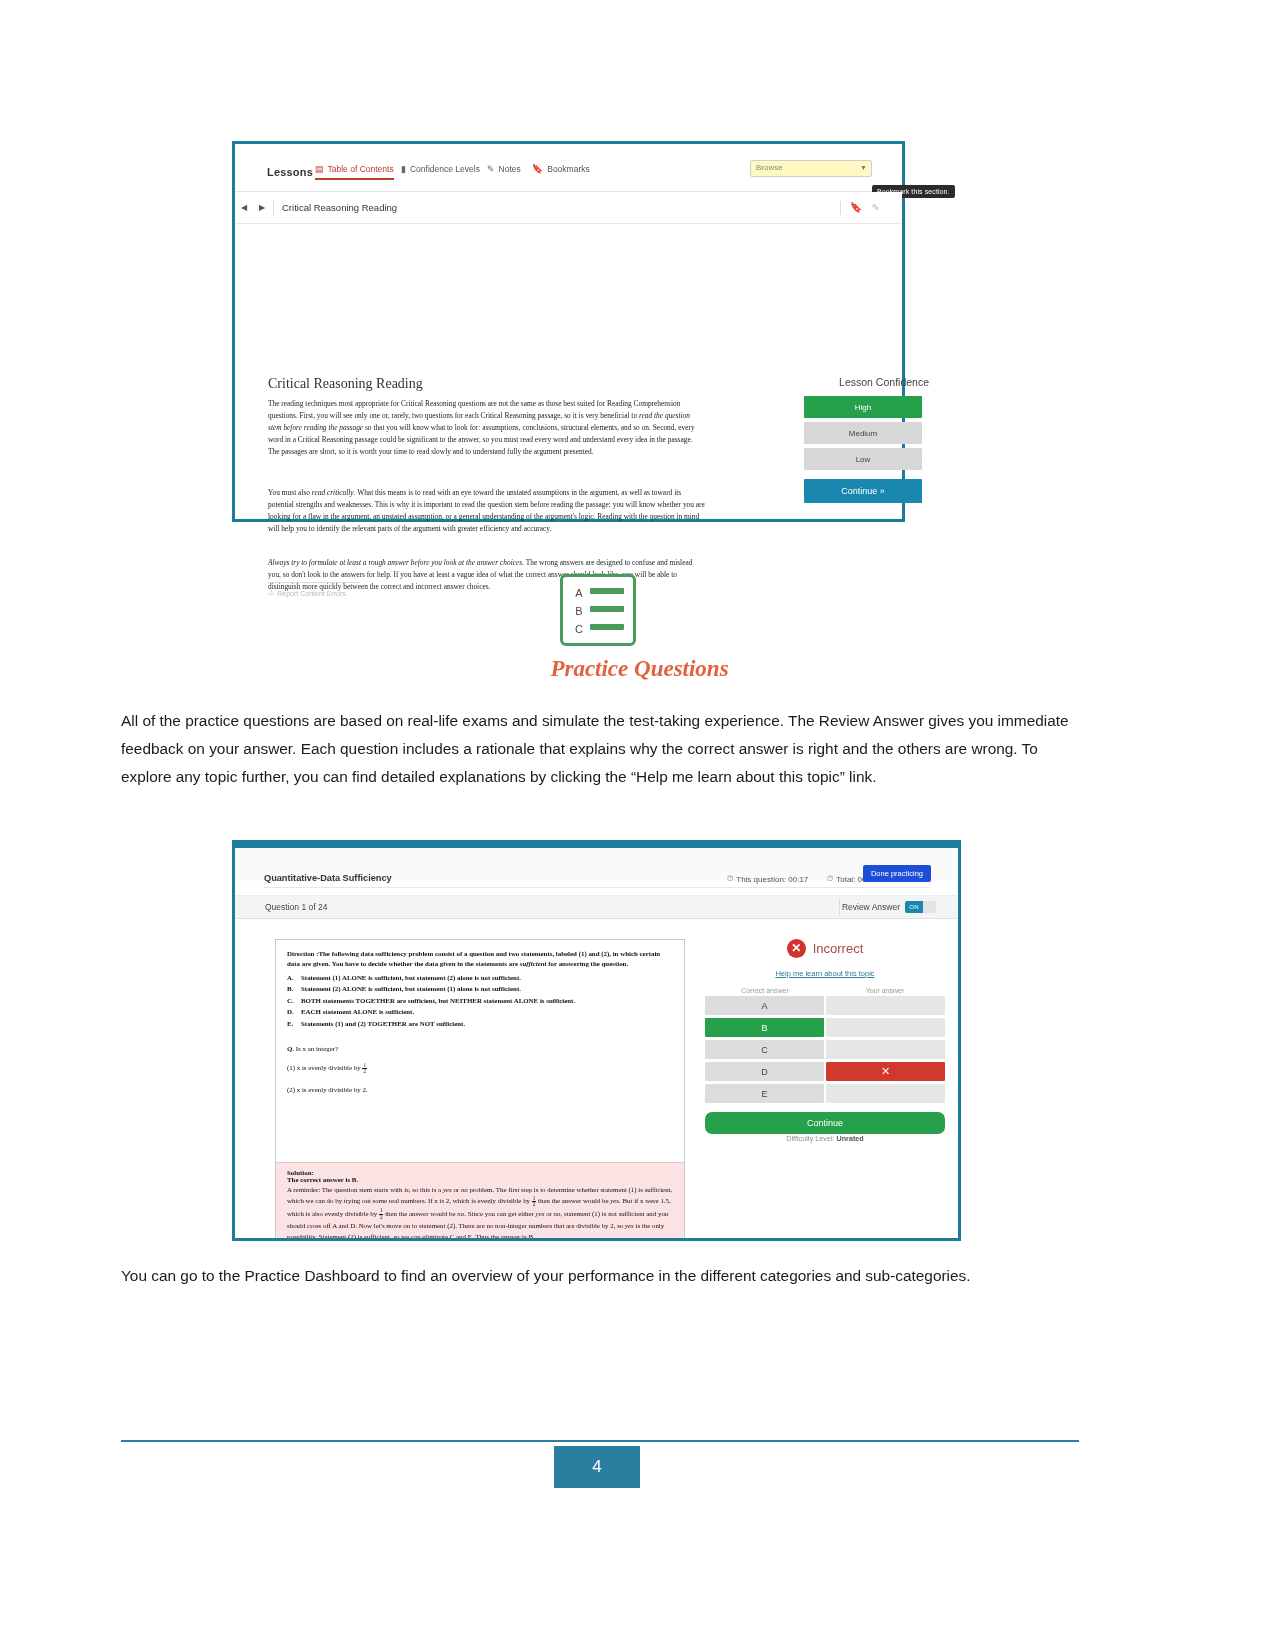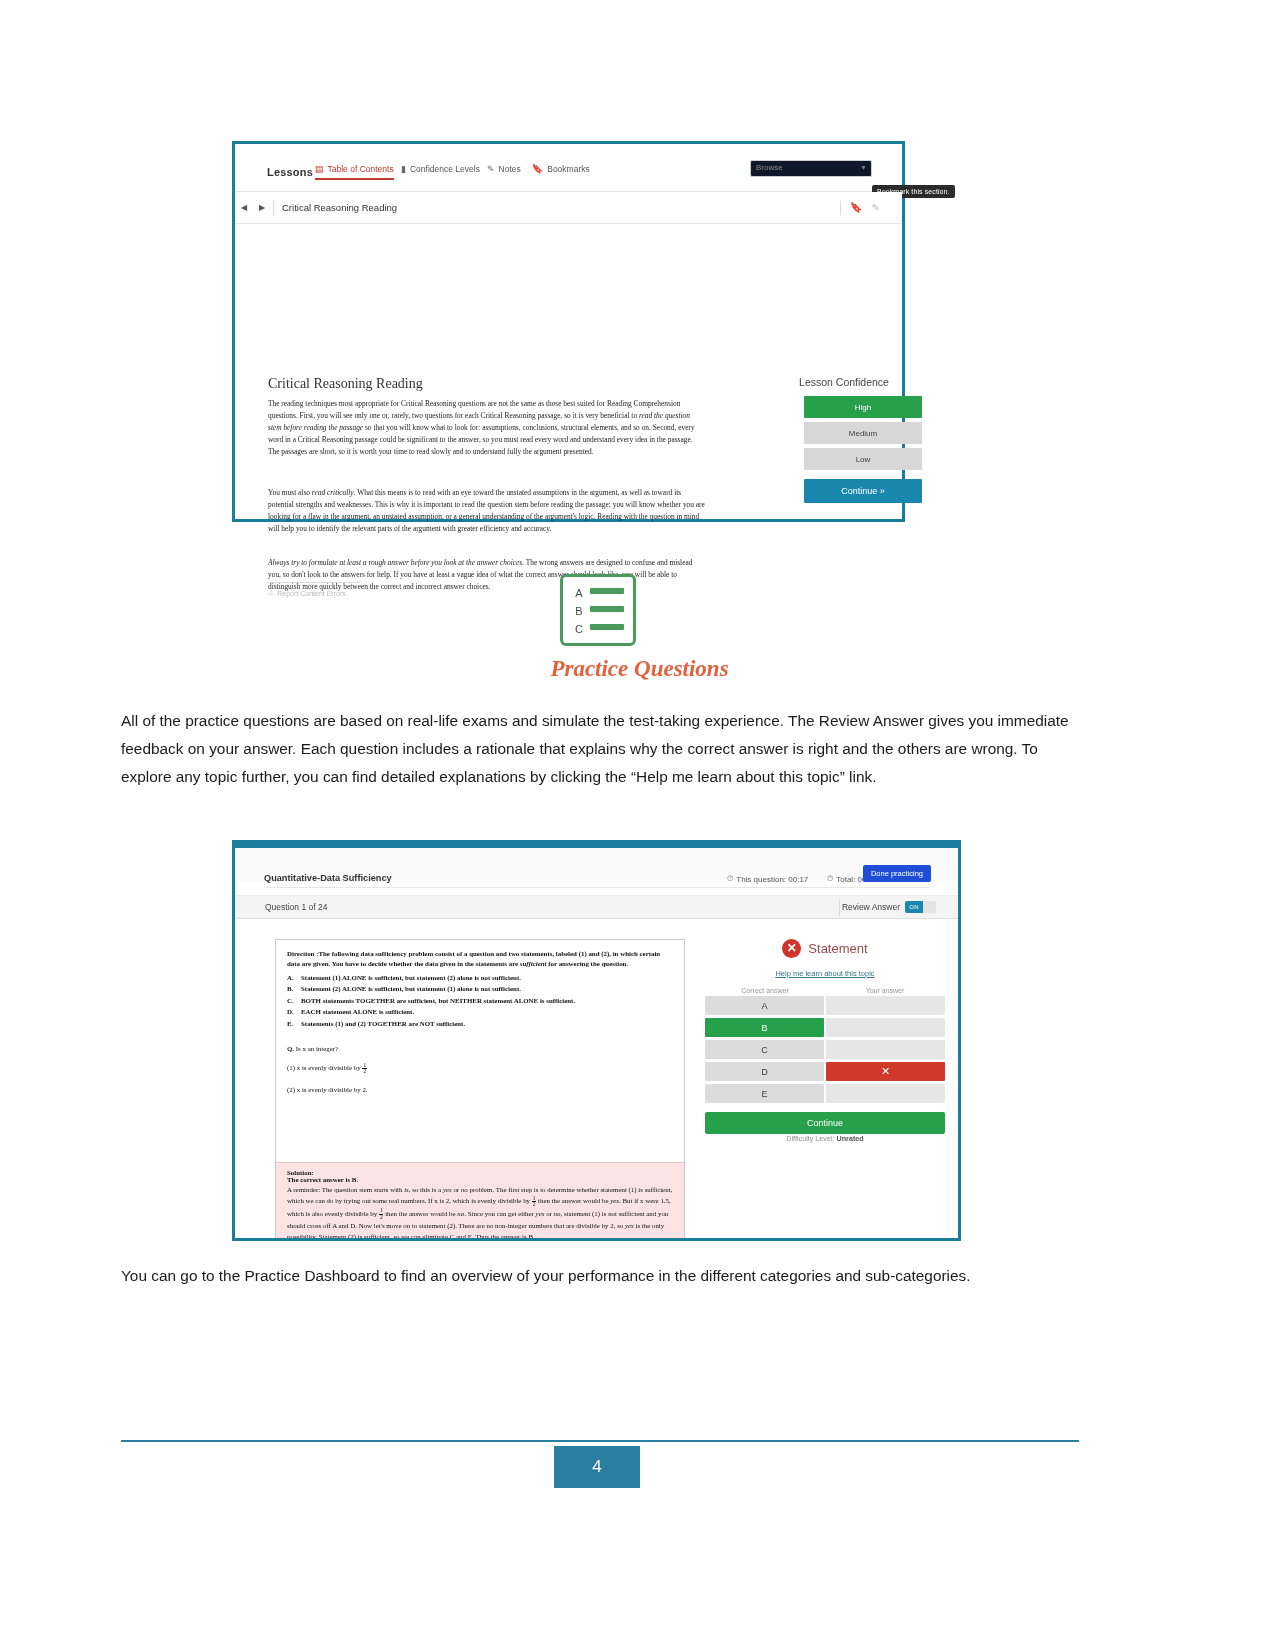--- a/index.html
+++ b/index.html
@@ -41,21 +41,21 @@
   .lesson-tab .tico { font-size:9px; color:#666; line-height:1; }
   .lesson-tab.active { color:#c0392b; padding-bottom:4px; border-bottom:2px solid #c0392b; }
   .lesson-tab.active .tico { color:#c0392b; }
   #tab-toc  { left:80px; }
   #tab-conf { left:166px; }
   #tab-notes{ left:252px; }
   #tab-bm   { left:297px; }
 
   .browse-select {
     position:absolute; right:30px; top:16px; width:122px; height:17px;
-    border:1px solid #cfcfcf; background:#0f172a; border-radius:2px;
+    border:1px solid #cfcfcf; background:#fef9c3; border-radius:2px;
     font-size:8px; color:#888; padding:2px 6px 0 5px;
   }
   .browse-select .caret {
     position:absolute; right:4px; top:3px; font-size:7px; color:#777;
   }
 
   .tooltip-dark {
     position:absolute; background:#2b2b2b; color:#fff;
     font-size:7px; padding:3px 5px; border-radius:2px; white-space:nowrap;
     letter-spacing:.1px;
@@ -97,21 +97,21 @@
   #art-p1 { top:174px; }
   #art-p2 { top:263px; }
   #art-p3 { top:333px; }
 
   .report-wrap { position:absolute; left:33px; top:358px; width:92px; }
   .report-rule { width:92px; height:1px; background:#d9d9d9; margin-bottom:6px; }
   .report-link { font-size:7px; color:#b9b9b9; display:flex; gap:3px; align-items:center; }
 
   
   .conf-title {
-    position:absolute; left:524px; top:152px; width:170px; text-align:center;
+    position:absolute; left:524px; top:152px; width:170px; text-align:right;
     font-size:10.5px; color:#444;
   }
   .conf-btn {
     position:absolute; left:569px; width:118px; height:22px;
     font-size:8px; display:flex; align-items:center; justify-content:center;
     border-radius:1px;
   }
   .conf-high   { top:172px; background:#27a04b; color:#fff; }
   .conf-medium { top:198px; background:#d7d7d7; color:#444; }
   .conf-low    { top:224px; background:#d7d7d7; color:#444; }
@@ -232,21 +232,21 @@
   .ans-row { display:flex; gap:2px; margin-bottom:3px; height:19px; }
   .ans-cell-l, .ans-cell-r {
     flex:1; display:flex; align-items:center; justify-content:center;
     font-size:9px; color:#444; background:#dcdcdc; border-radius:1px;
   }
   .ans-cell-l.correct { background:#27a04b; color:#fff; }
   .ans-cell-r.wrong { background:#d0392b; color:#fff; font-size:11px; }
   .ans-cell-r.blank { background:#e6e6e6; }
   .ans-continue {
     margin-top:9px; height:22px; background:#27a04b; color:#fff;
-    font-size:9px; display:flex; align-items:center; justify-content:center; border-radius:2px;
+    font-size:9px; display:flex; align-items:center; justify-content:center; border-radius:7px;
   }
   .difficulty { text-align:center; font-size:7.2px; color:#8c8c8c; }
   .difficulty b { color:#555; }
 
   #dash-para {
     position:absolute; left:121px; top:1262px; width:930px;
     font-size:15.4px; line-height:1.83; color:#1b1b1b;
   }
 
   
@@ -421,21 +421,21 @@
         <div class="sol-h">The correct answer is B.</div>
         <div class="sol-b">
           <span>A reminder: The question stem starts with </span><span class="ital">is</span><span>, so this is a </span><span class="ital">yes</span><span> or </span><span class="ital">no</span><span> problem. The first step is to determine whether statement (1) is sufficient, which we can do by trying out some real numbers. If x is 2, which is evenly divisible by </span><span class="frac"><span class="num">1</span><span class="den">2</span></span><span> then the answer would be </span><span class="ital">yes</span><span>. But if x were 1.5, which is also evenly divisible by </span><span class="frac"><span class="num">1</span><span class="den">2</span></span><span> then the answer would be </span><span class="ital">no</span><span>. Since you can get either </span><span class="ital">yes</span><span> or </span><span class="ital">no</span><span>, statement (1) is not sufficient and you should cross off A and D. Now let's move on to statement (2). There are no non-integer numbers that are divisible by 2, so </span><span class="ital">yes</span><span> is the only possibility. Statement (2) is sufficient, so we can eliminate C and E. Thus the answer is B.</span>
         </div>
       </div>
     </div>
 
     <div class="ans-panel">
       <div class="incorrect-row">
         <div class="x-circle">✕</div>
-        <div class="incorrect-text">Statement</div>
+        <div class="incorrect-text">Incorrect</div>
       </div>
       <div class="help-link">Help me learn about this topic</div>
 
       <div class="ans-head">
         <div>Correct answer</div>
         <div>Your answer</div>
       </div>
 
       <div class="ans-grid">
         <div class="ans-row">

